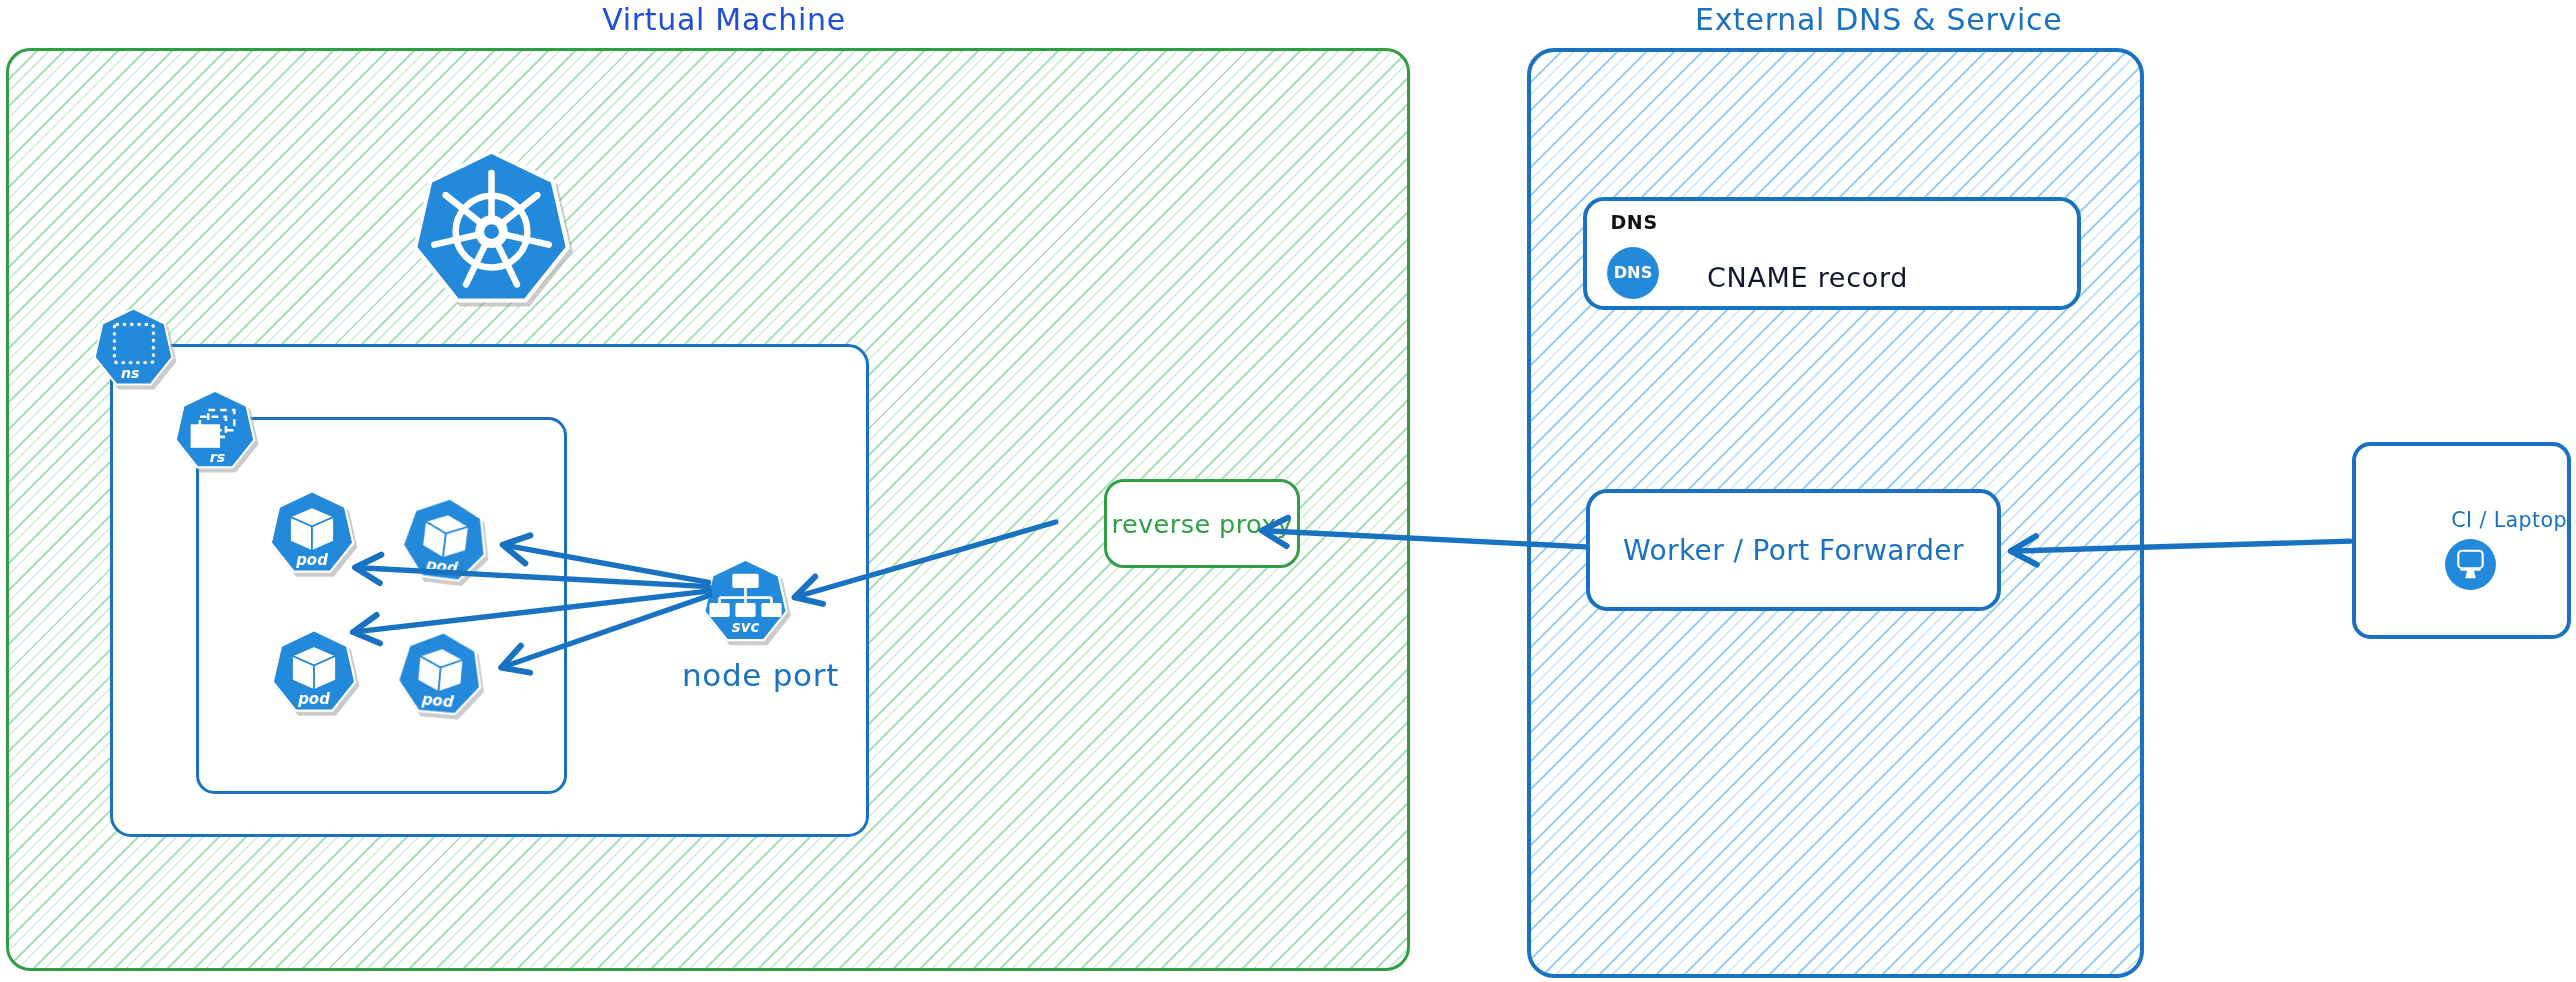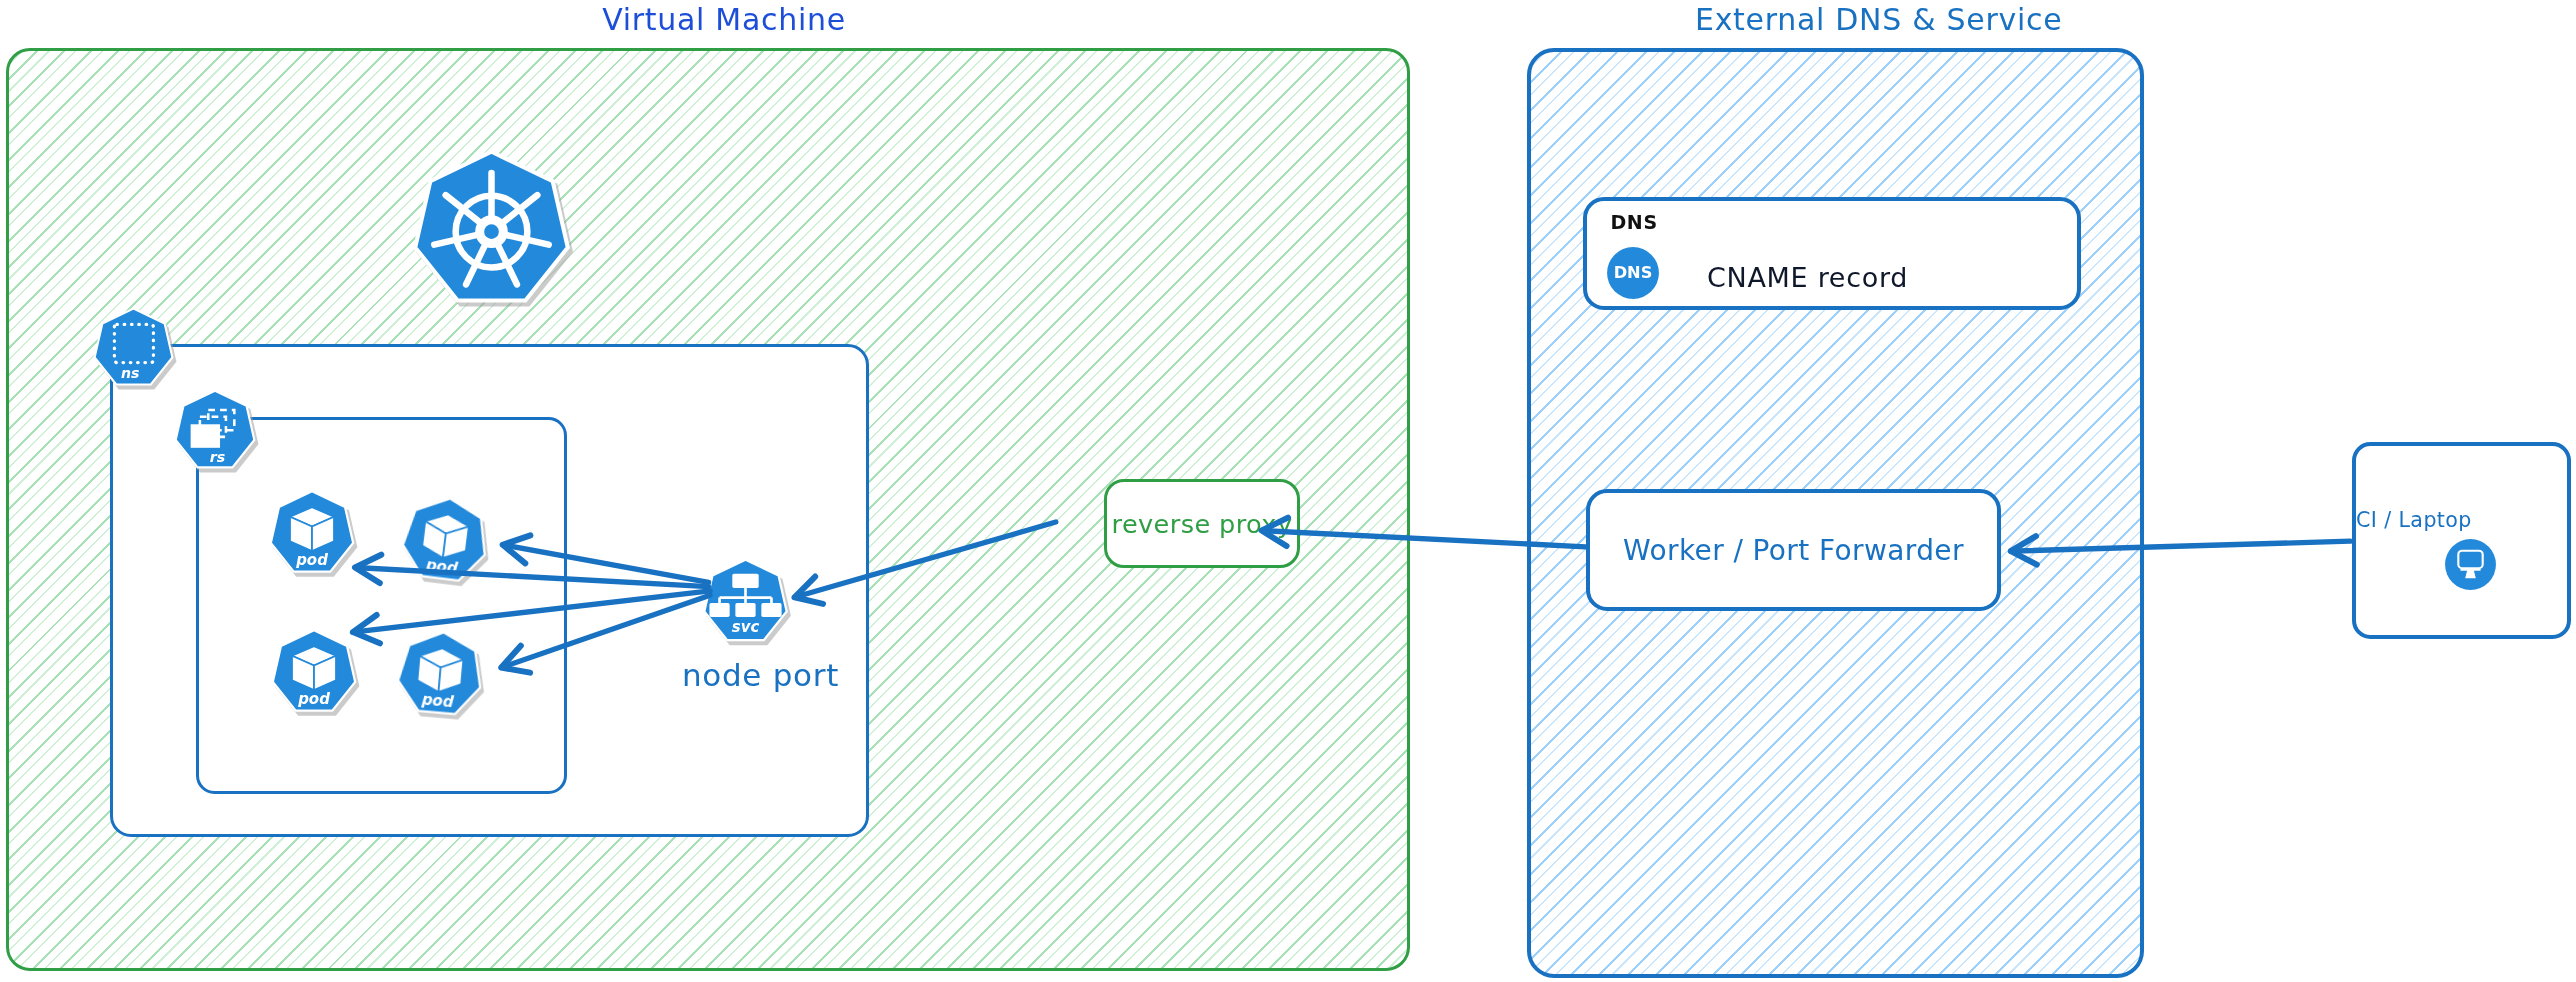--- a/index.html
+++ b/index.html
@@ -38,21 +38,21 @@
   .proxy-box{left:1056px;top:479px;width:196px;height:89px;border:3.6px solid #2f9e44;border-radius:20px;
     display:flex;align-items:center;justify-content:center;z-index:2;margin-left:48px;}
   .proxy-box span{color:#2f9e44;font-size:25.6px;letter-spacing:0.4px;white-space:nowrap;}
   .dns-card{left:1583px;top:197px;width:498px;height:113px;border:4.3px solid #1971c2;border-radius:21px;}
   .dns-tag{left:23.4px;top:10px;font-size:19px;font-weight:700;color:#111;letter-spacing:0.7px;}
   .dns-record{left:120px;top:61px;width:256px;text-align:left;color:#0f172a;font-size:27px;letter-spacing:0.7px;white-space:nowrap;}
   .worker-box{left:1586px;top:489px;width:415px;height:122px;border:4.3px solid #1971c2;border-radius:21px;
     display:flex;align-items:center;justify-content:center;z-index:2;}
   .worker-box span{color:#1971c2;font-size:28px;letter-spacing:0.4px;white-space:nowrap;}
   .client-box{left:2352px;top:442px;width:219px;height:197px;border:4.3px solid #1971c2;border-radius:18.5px;z-index:1;}
-  .client-label{left:0;top:62px;width:100%;text-align:left;color:#1971c2;font-size:20.6px;font-weight:500;letter-spacing:0.4px;white-space:nowrap;}
+  .client-label{left:0;top:62px;width:100%;text-align:right;color:#1971c2;font-size:20.6px;font-weight:500;letter-spacing:0.4px;white-space:nowrap;}
   .node-port{left:647px;top:657px;width:227px;text-align:center;color:#1971c2;font-size:31px;letter-spacing:0.7px;z-index:2;white-space:nowrap;}
   
   .hepta{filter:drop-shadow(3.6px 4.3px 0 rgba(160,160,160,0.55));z-index:3;}
   .icon-label{font-family:"DejaVu Sans",sans-serif;font-style:italic;fill:#ffffff;}
   .badge{z-index:3;}
   #arrow-layer{left:0;top:0;width:2576px;height:983px;z-index:5;pointer-events:none;}
 </style>
 </head>
 <body>
 

